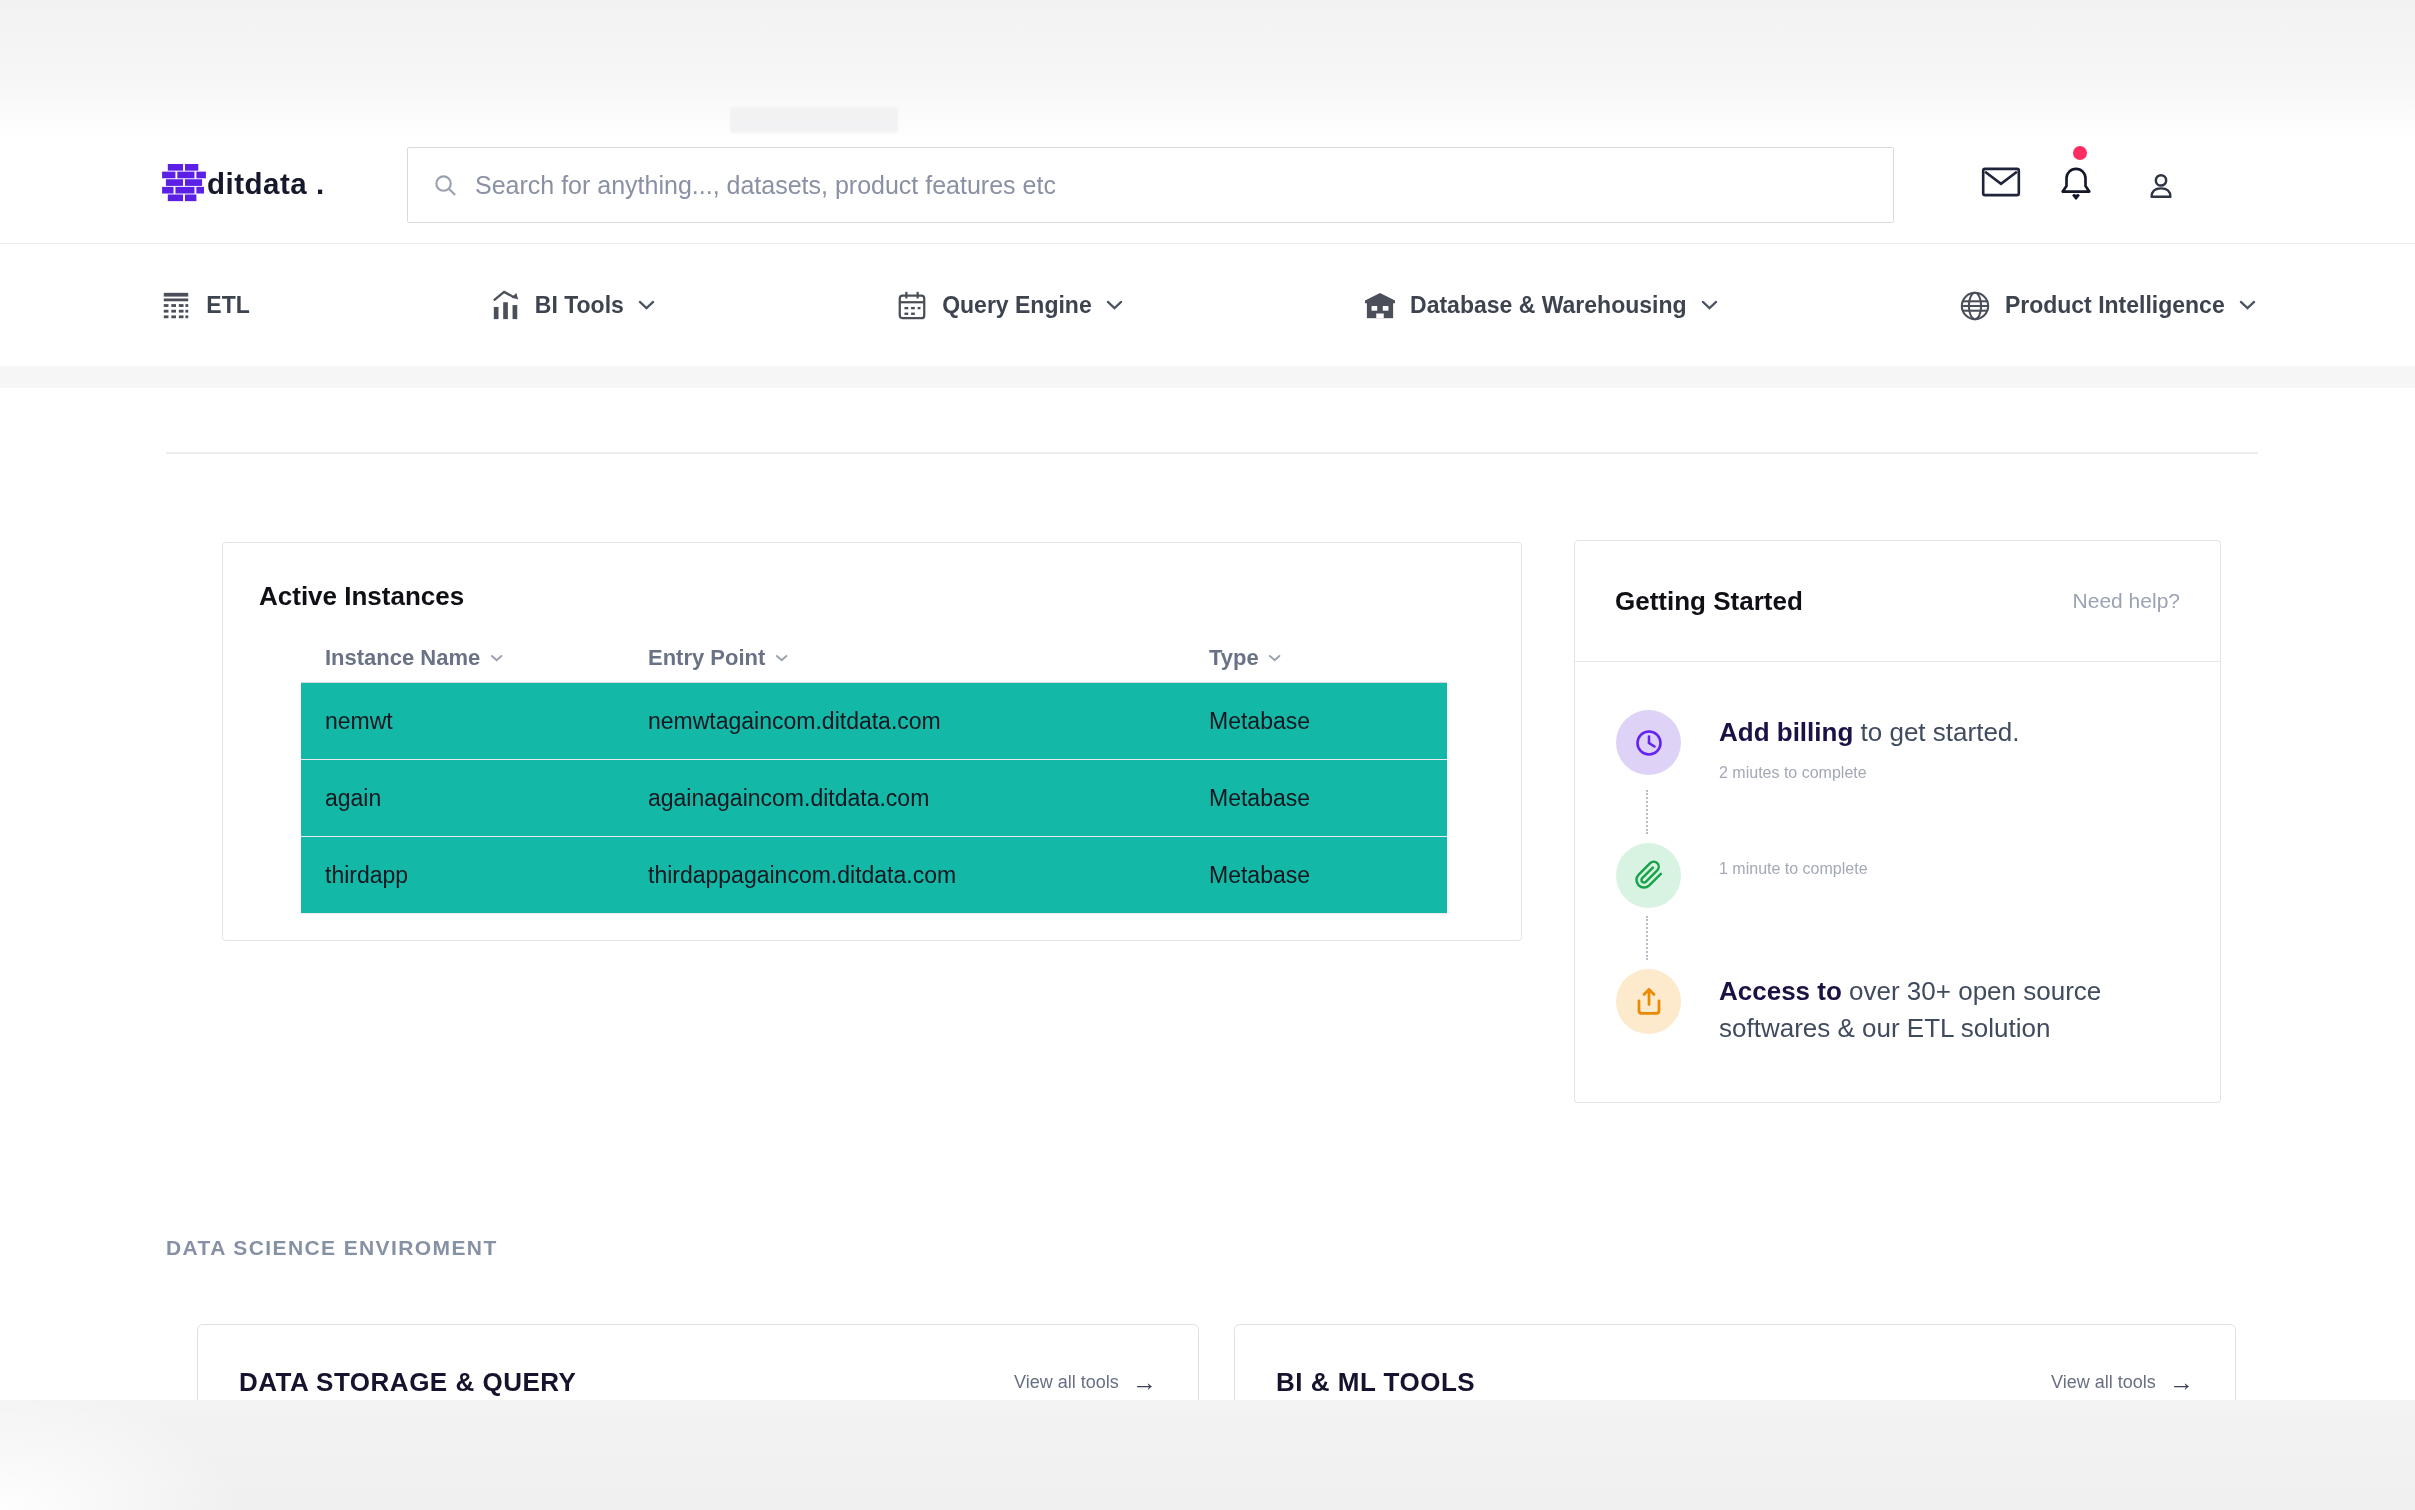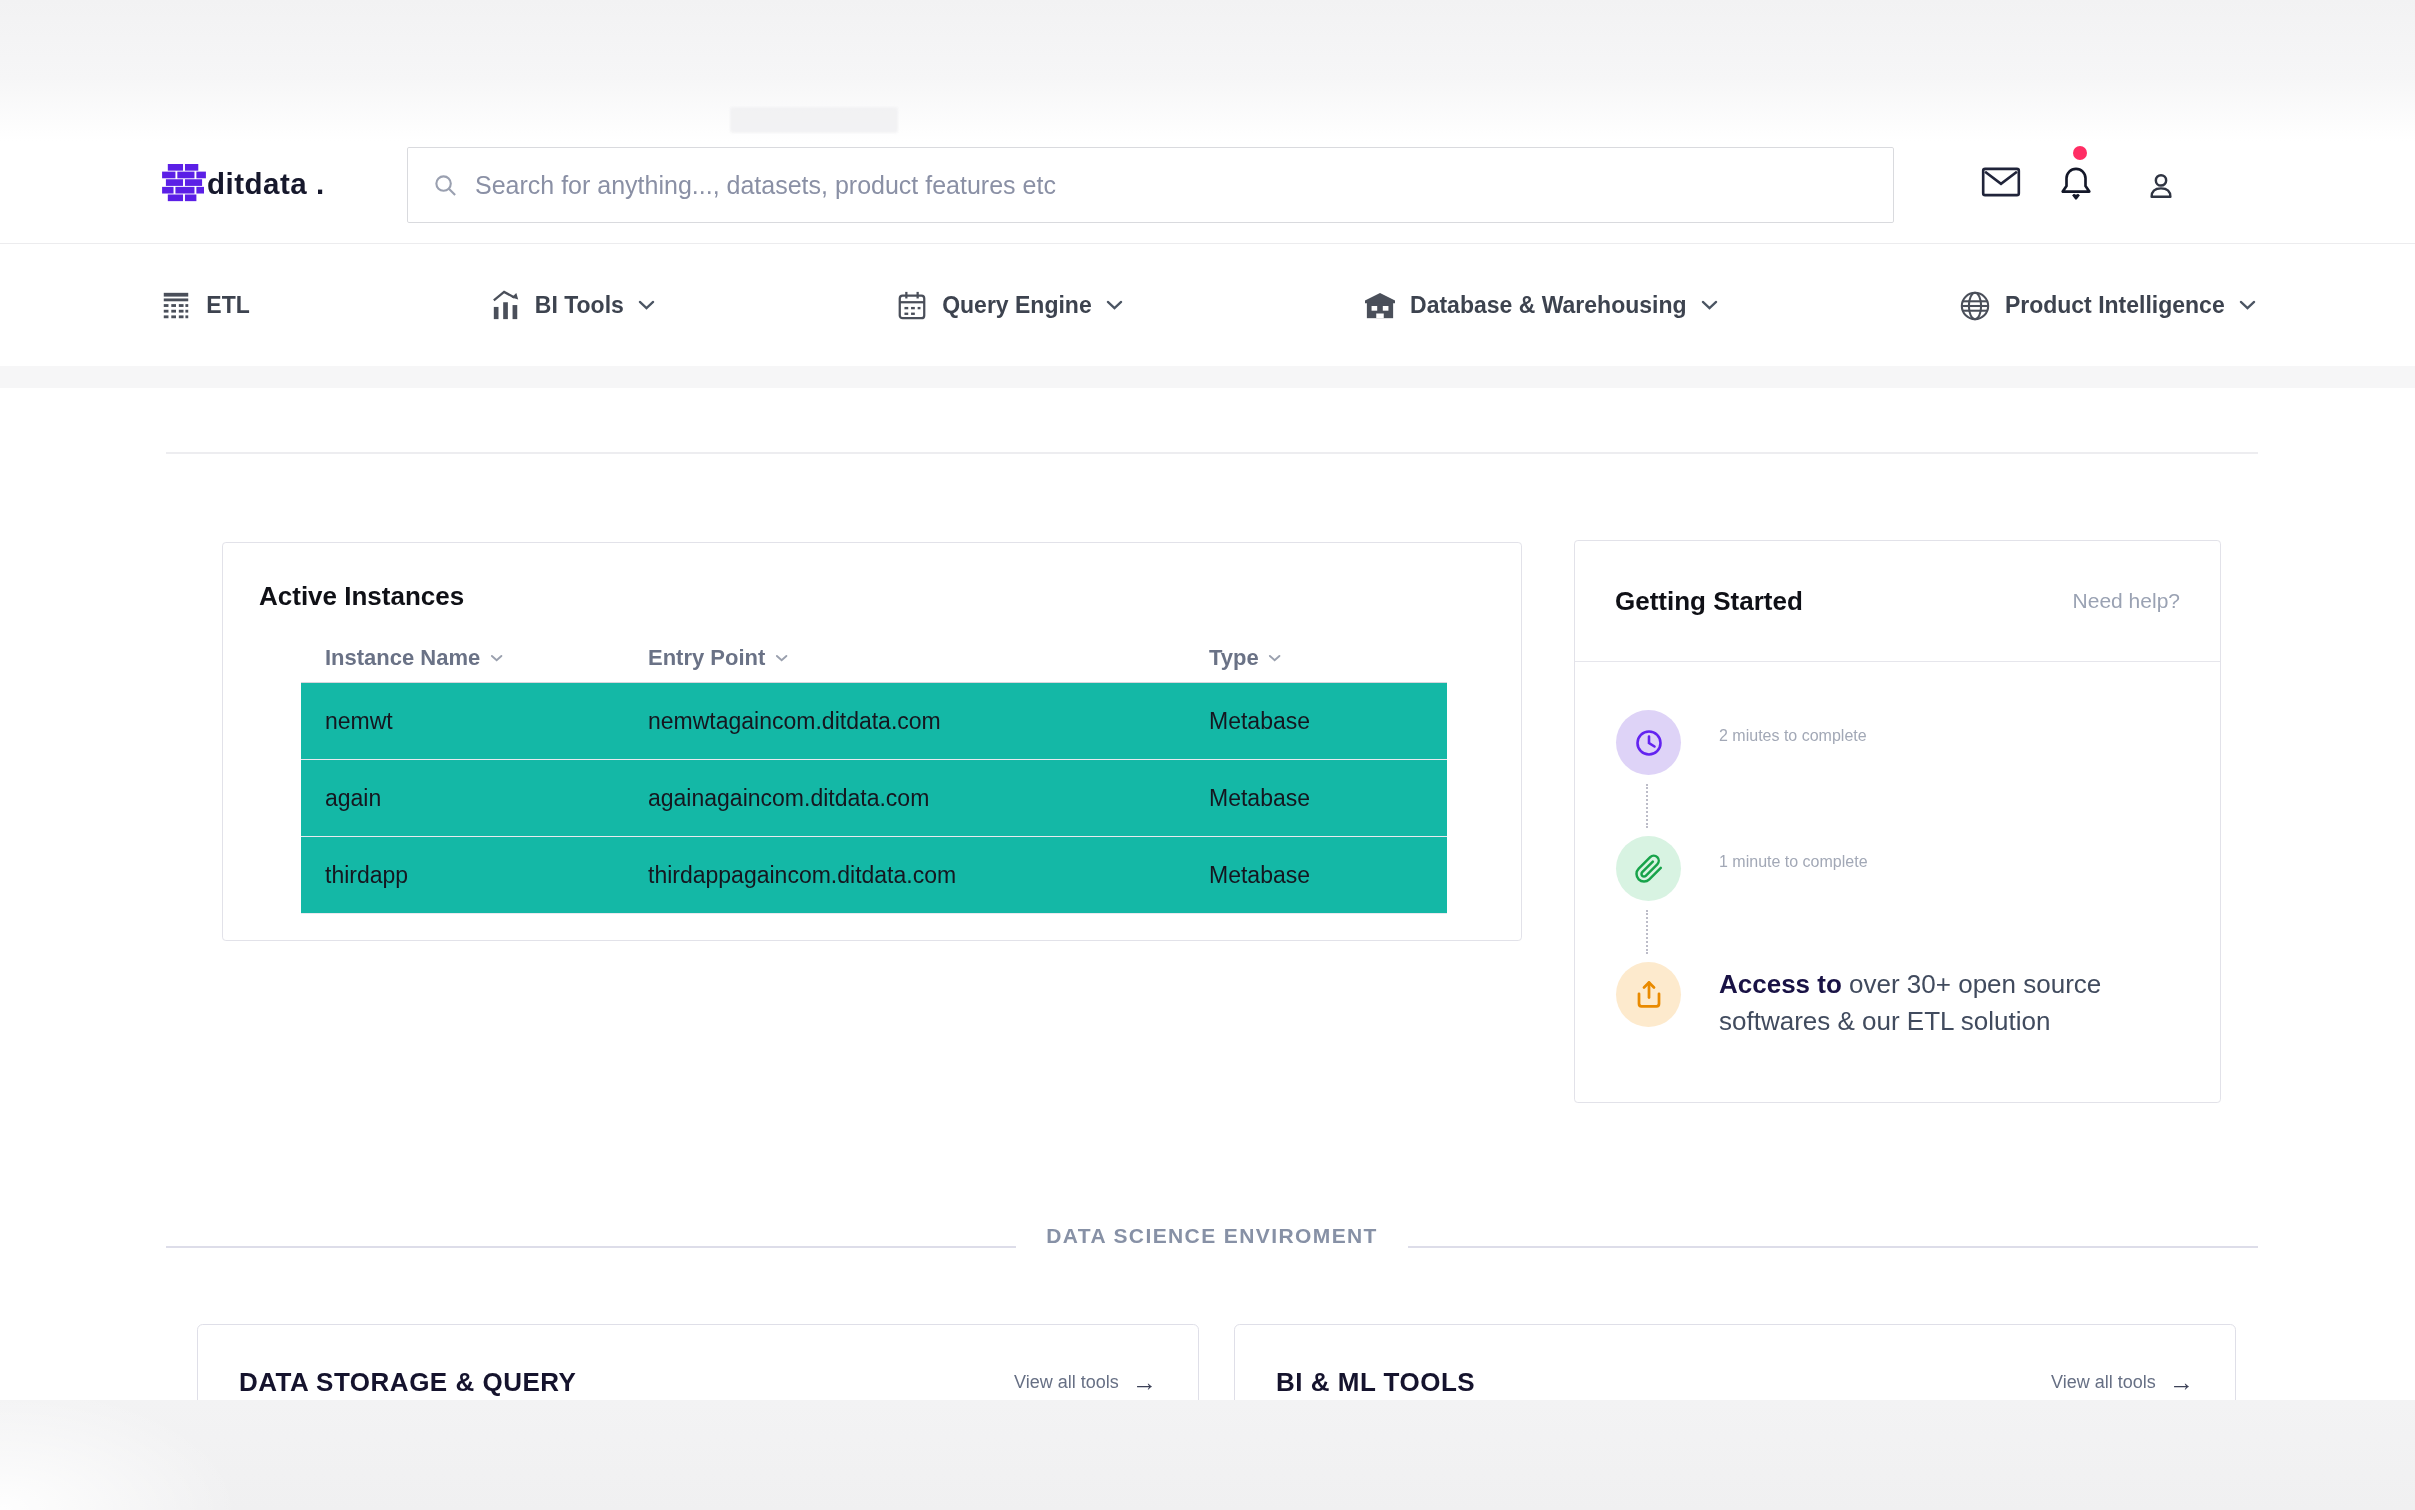--- a/index.html
+++ b/index.html
@@ -59,21 +59,21 @@
   .gs-step { display:flex; align-items:flex-start; cursor:pointer; }
   .gs-circle { flex:none; width:65px; height:65px; border-radius:50%; display:flex; align-items:center; justify-content:center; }
   .gs-text { margin-left:38px; width:457px; padding-top:3.8px; }
   .gs-line { font-size:26px; line-height:1.42; color:#414b5e; }
   .gs-line b { font-weight:700; color:#191245; }
   .gs-sub { margin-top:13px; font-size:16px; color:#a2a8b6; }
   .gs-connector { height:44px; border-left:2.9px dotted #bcbcc8; margin:8.6px 0 8.6px 30px; }
 
   
   .section-divider { position:absolute; left:166px; top:1206px; width:2092px; height:42px;
-    display:flex; align-items:flex-end; gap:30px; }
+    display:flex; align-items:flex-start; gap:30px;flex-direction:column; }
   .section-divider .line { flex:1; height:1.9px; background:#dddde9; }
   .section-divider .lbl { font-size:21px; font-weight:700; color:#8791a6; letter-spacing:1.4px; white-space:nowrap; }
 
   
   .tool-card { position:absolute; top:1324px; width:1002px; height:238px; background:#ffffff;
     border:1px solid #dfdfe8; border-radius:5.7px; }
   .tool-card.left { left:197px; }
   .tool-card.right { left:1234px; }
   .tool-head { display:flex; align-items:center; justify-content:space-between; padding:42px 41px 0 41px; }
   .tool-title { font-size:26px; font-weight:800; color:#15132d; letter-spacing:0.5px; }
@@ -293,20 +293,21 @@
     <div class="gs-steps">
 
       <div class="gs-step">
         <div class="gs-circle" style="background:#ded3f7;">
           <svg width="30" height="30" viewBox="0 0 30 30" fill="none" stroke="#6323f0" stroke-width="2.6" stroke-linecap="round">
             <circle cx="15" cy="15" r="11.5"></circle>
               <path d="M15 8.5 V15 L20.5 18.5"></path>
           </svg>
         </div>
         <div class="gs-text">
+          <div class="gs-line"><b>Add billing</b><span> to get started.</span></div>
           <div class="gs-sub">2 miutes to complete</div>
         </div>
       </div>
 
       <div class="gs-connector"></div>
 
       <div class="gs-step">
         <div class="gs-circle" style="background:#d8f3e2;">
           <svg width="30" height="30" viewBox="0 0 24 24" fill="none" stroke="#17a34a" stroke-width="2" stroke-linecap="round" stroke-linejoin="round">
             <path d="M21.44 11.05l-9.19 9.19a6 6 0 0 1-8.49-8.49l9.19-9.19a4 4 0 0 1 5.66 5.66l-9.2 9.19a2 2 0 0 1-2.83-2.83l8.49-8.48"></path>

